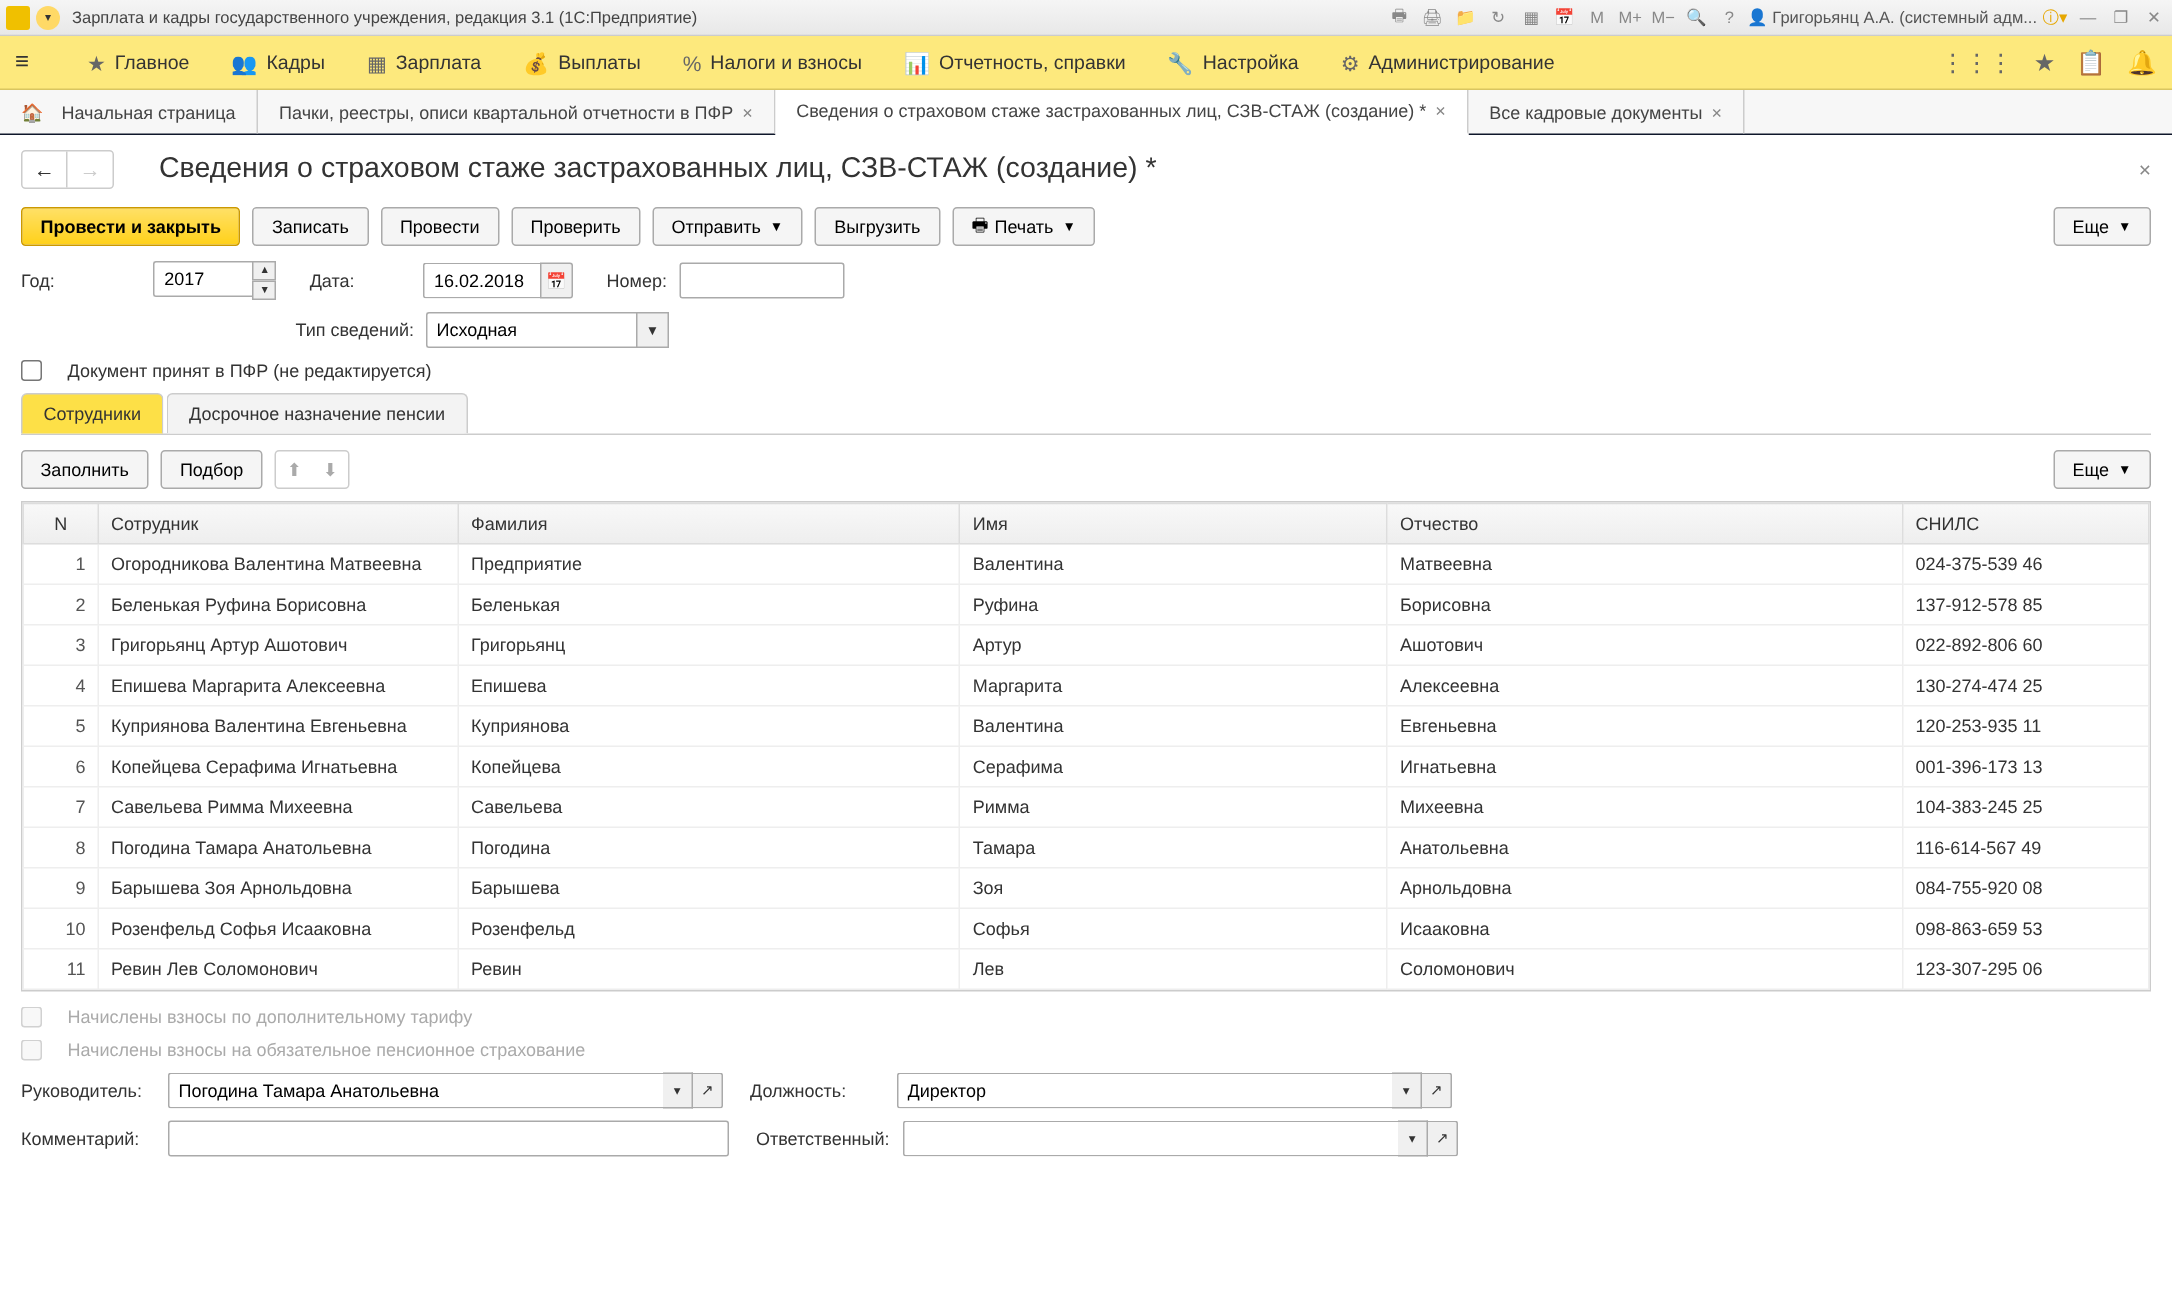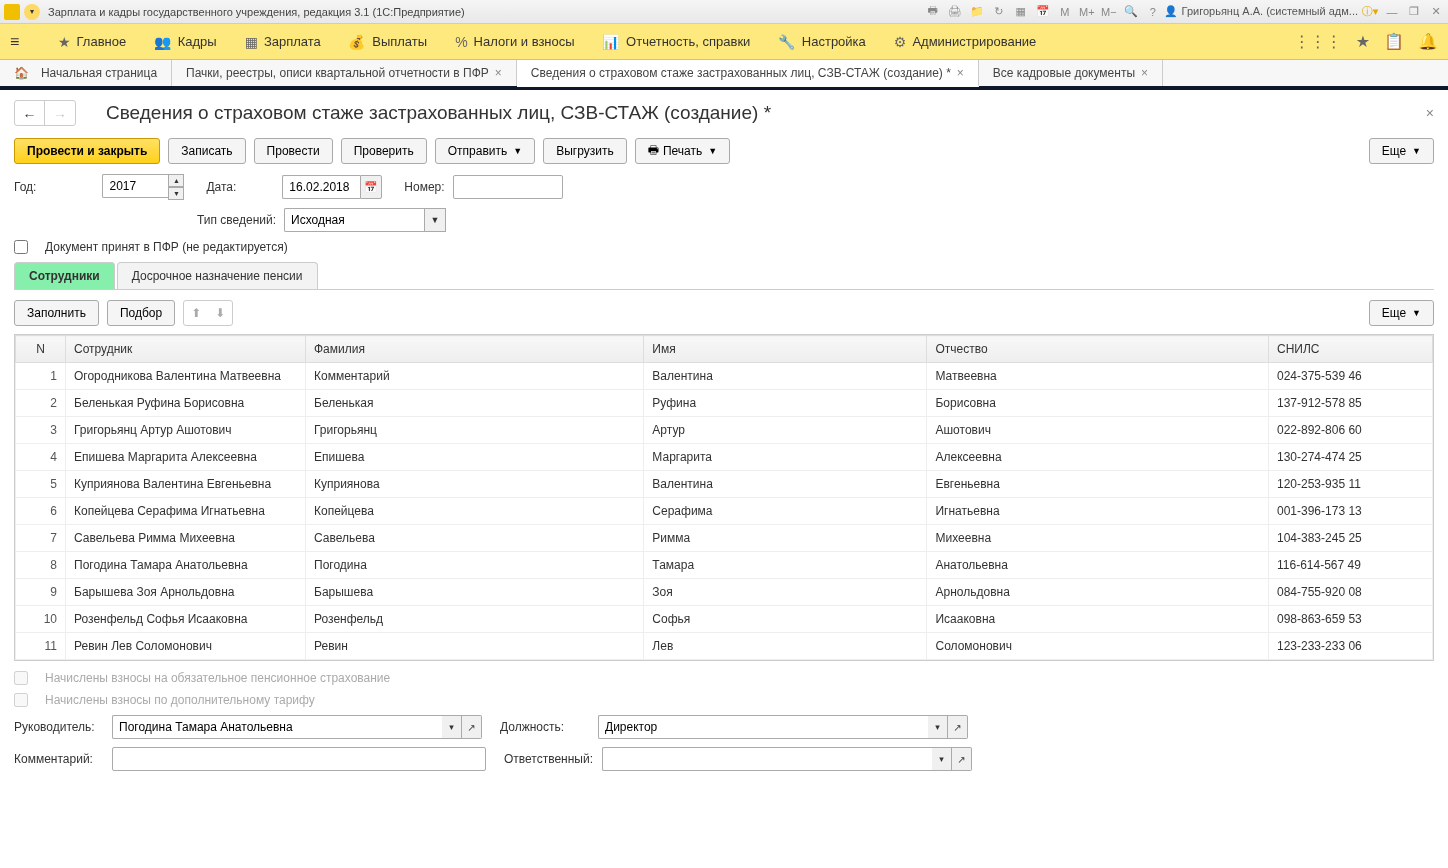--- a/index.html
+++ b/index.html
@@ -15,21 +15,21 @@
 .titlebar .user-info { font-size: 11px; color: #555; margin: 0 4px; }
 
 
 .mainmenu { height: 36px; background: #fde97d; border-bottom: 1px solid #d9c560; display: flex; align-items: center; padding: 0 10px; gap: 28px; }
 .mainmenu .hamburger { width: 20px; font-size: 16px; }
 .mainmenu .menu-item { display: flex; align-items: center; gap: 6px; font-size: 13px; color: #333; cursor: pointer; }
 .mainmenu .menu-item .mi-icon { font-size: 14px; color: #666; }
 .mainmenu .right-icons { margin-left: auto; display: flex; gap: 14px; font-size: 16px; color: #666; }
 
 
-.tabs { height: 30px; background: #f7f7f7; border-bottom: 4px solid #0f172a; display: flex; align-items: stretch; }
+.tabs { height: 30px; background: #f7f7f7; border-bottom: 1px solid #0f172a; display: flex; align-items: stretch; }
 .tabs .tab { display: flex; align-items: center; padding: 0 14px; border-right: 1px solid #ccc; font-size: 12px; color: #444; gap: 6px; cursor: pointer; }
 .tabs .tab.active { background: #fff; border-bottom: 2px solid #fff; margin-bottom: -1px; }
 .tabs .tab .close-x { font-size: 12px; color: #888; }
 .tabs .home-tab::before { content: "🏠"; margin-right: 6px; font-size: 12px; }
 
 
 .content { padding: 10px 14px; }
 .content-header { display: flex; align-items: center; margin-bottom: 12px; }
 .nav-arrows { display: flex; border: 1px solid #ccc; border-radius: 3px; margin-right: 30px; }
 .nav-arrows span { width: 30px; height: 24px; display: flex; align-items: center; justify-content: center; font-size: 14px; }
@@ -58,21 +58,21 @@
 .select-input { display: flex; }
 .select-input input { width: 140px; border-right: none; border-radius: 2px 0 0 2px; }
 .select-input .dd { width: 22px; border: 1px solid #aaa; background: #f0f0f0; display: flex; align-items: center; justify-content: center; font-size: 9px; }
 .checkbox-row { display: flex; align-items: center; gap: 17px; margin: 8px 0; }
 .checkbox-row input[type=checkbox] { width: 14px; height: 14px; }
 .disabled-text { color: #aaa; }
 
 
 .inner-tabs { display: flex; border-bottom: 1px solid #ccc; margin-top: 6px; }
 .inner-tab { padding: 6px 14px; border: 1px solid #ccc; border-bottom: none; background: #f3f3f3; border-radius: 4px 4px 0 0; font-size: 12px; margin-right: 2px; cursor: pointer; }
-.inner-tab.active { background: #86efac; font-weight: bold; }
+.inner-tab.active { background: #fde047; }
 
 
 .table-toolbar { display: flex; gap: 8px; padding: 10px 0 8px; align-items: center; }
 .table-toolbar .arrow-btns { display: flex; border: 1px solid #ccc; border-radius: 3px; }
 .table-toolbar .arrow-btns span { width: 24px; height: 24px; display: flex; align-items: center; justify-content: center; font-size: 12px; color: #aaa; }
 .table-container { border: 1px solid #ccc; }
 table { width: 100%; border-collapse: collapse; font-size: 12px; }
 thead th { background: linear-gradient(#f8f8f8, #eee); border: 1px solid #ddd; padding: 6px 8px; text-align: left; font-weight: normal; color: #333; }
 thead th:first-child { text-align: center; width: 50px; }
 tbody td { border: 1px solid #eee; padding: 6px 8px; }
@@ -271,21 +271,21 @@
           <th>Фамилия</th>
           <th>Имя</th>
           <th>Отчество</th>
           <th style="width:164px;">СНИЛС</th>
         </tr>
       </thead>
       <tbody id="table-body">
           <tr>
             <td>1</td>
     <td>Огородникова Валентина Матвеевна</td>
-    <td>Комментарий</td>
+    <td>Предприятие</td>
     <td>Валентина</td>
     <td>Матвеевна</td>
     <td>024-375-539 46</td>
           </tr>
           <tr>
             <td>2</td>
     <td>Беленькая Руфина Борисовна</td>
     <td>Беленькая</td>
     <td>Руфина</td>
     <td>Борисовна</td>
@@ -354,34 +354,34 @@
     <td>Софья</td>
     <td>Исааковна</td>
     <td>098-863-659 53</td>
           </tr>
           <tr>
             <td>11</td>
     <td>Ревин Лев Соломонович</td>
     <td>Ревин</td>
     <td>Лев</td>
     <td>Соломонович</td>
-    <td>123-233-233 06</td>
+    <td>123-307-295 06</td>
           </tr>
         </tbody>
     </table>
   </div>
 
   <div class="footer-checks">
     <div class="checkbox-row">
       <input type="checkbox" disabled="" style="">
-      <label class="disabled-text">Начислены взносы на обязательное пенсионное страхование</label>
+      <label class="disabled-text">Начислены взносы по дополнительному тарифу</label>
     </div>
     <div class="checkbox-row">
       <input type="checkbox" disabled="" style="">
-      <label class="disabled-text">Начислены взносы по дополнительному тарифу</label>
+      <label class="disabled-text">Начислены взносы на обязательное пенсионное страхование</label>
     </div>
   </div>
 
   <div class="footer-form">
     <div class="form-row">
       <label>Руководитель:</label>
       <div class="combo">
         <input class="input" style="width: 330px;" value="Погодина Тамара Анатольевна">
         <div class="dd">▾</div>
         <div class="open">↗</div>

